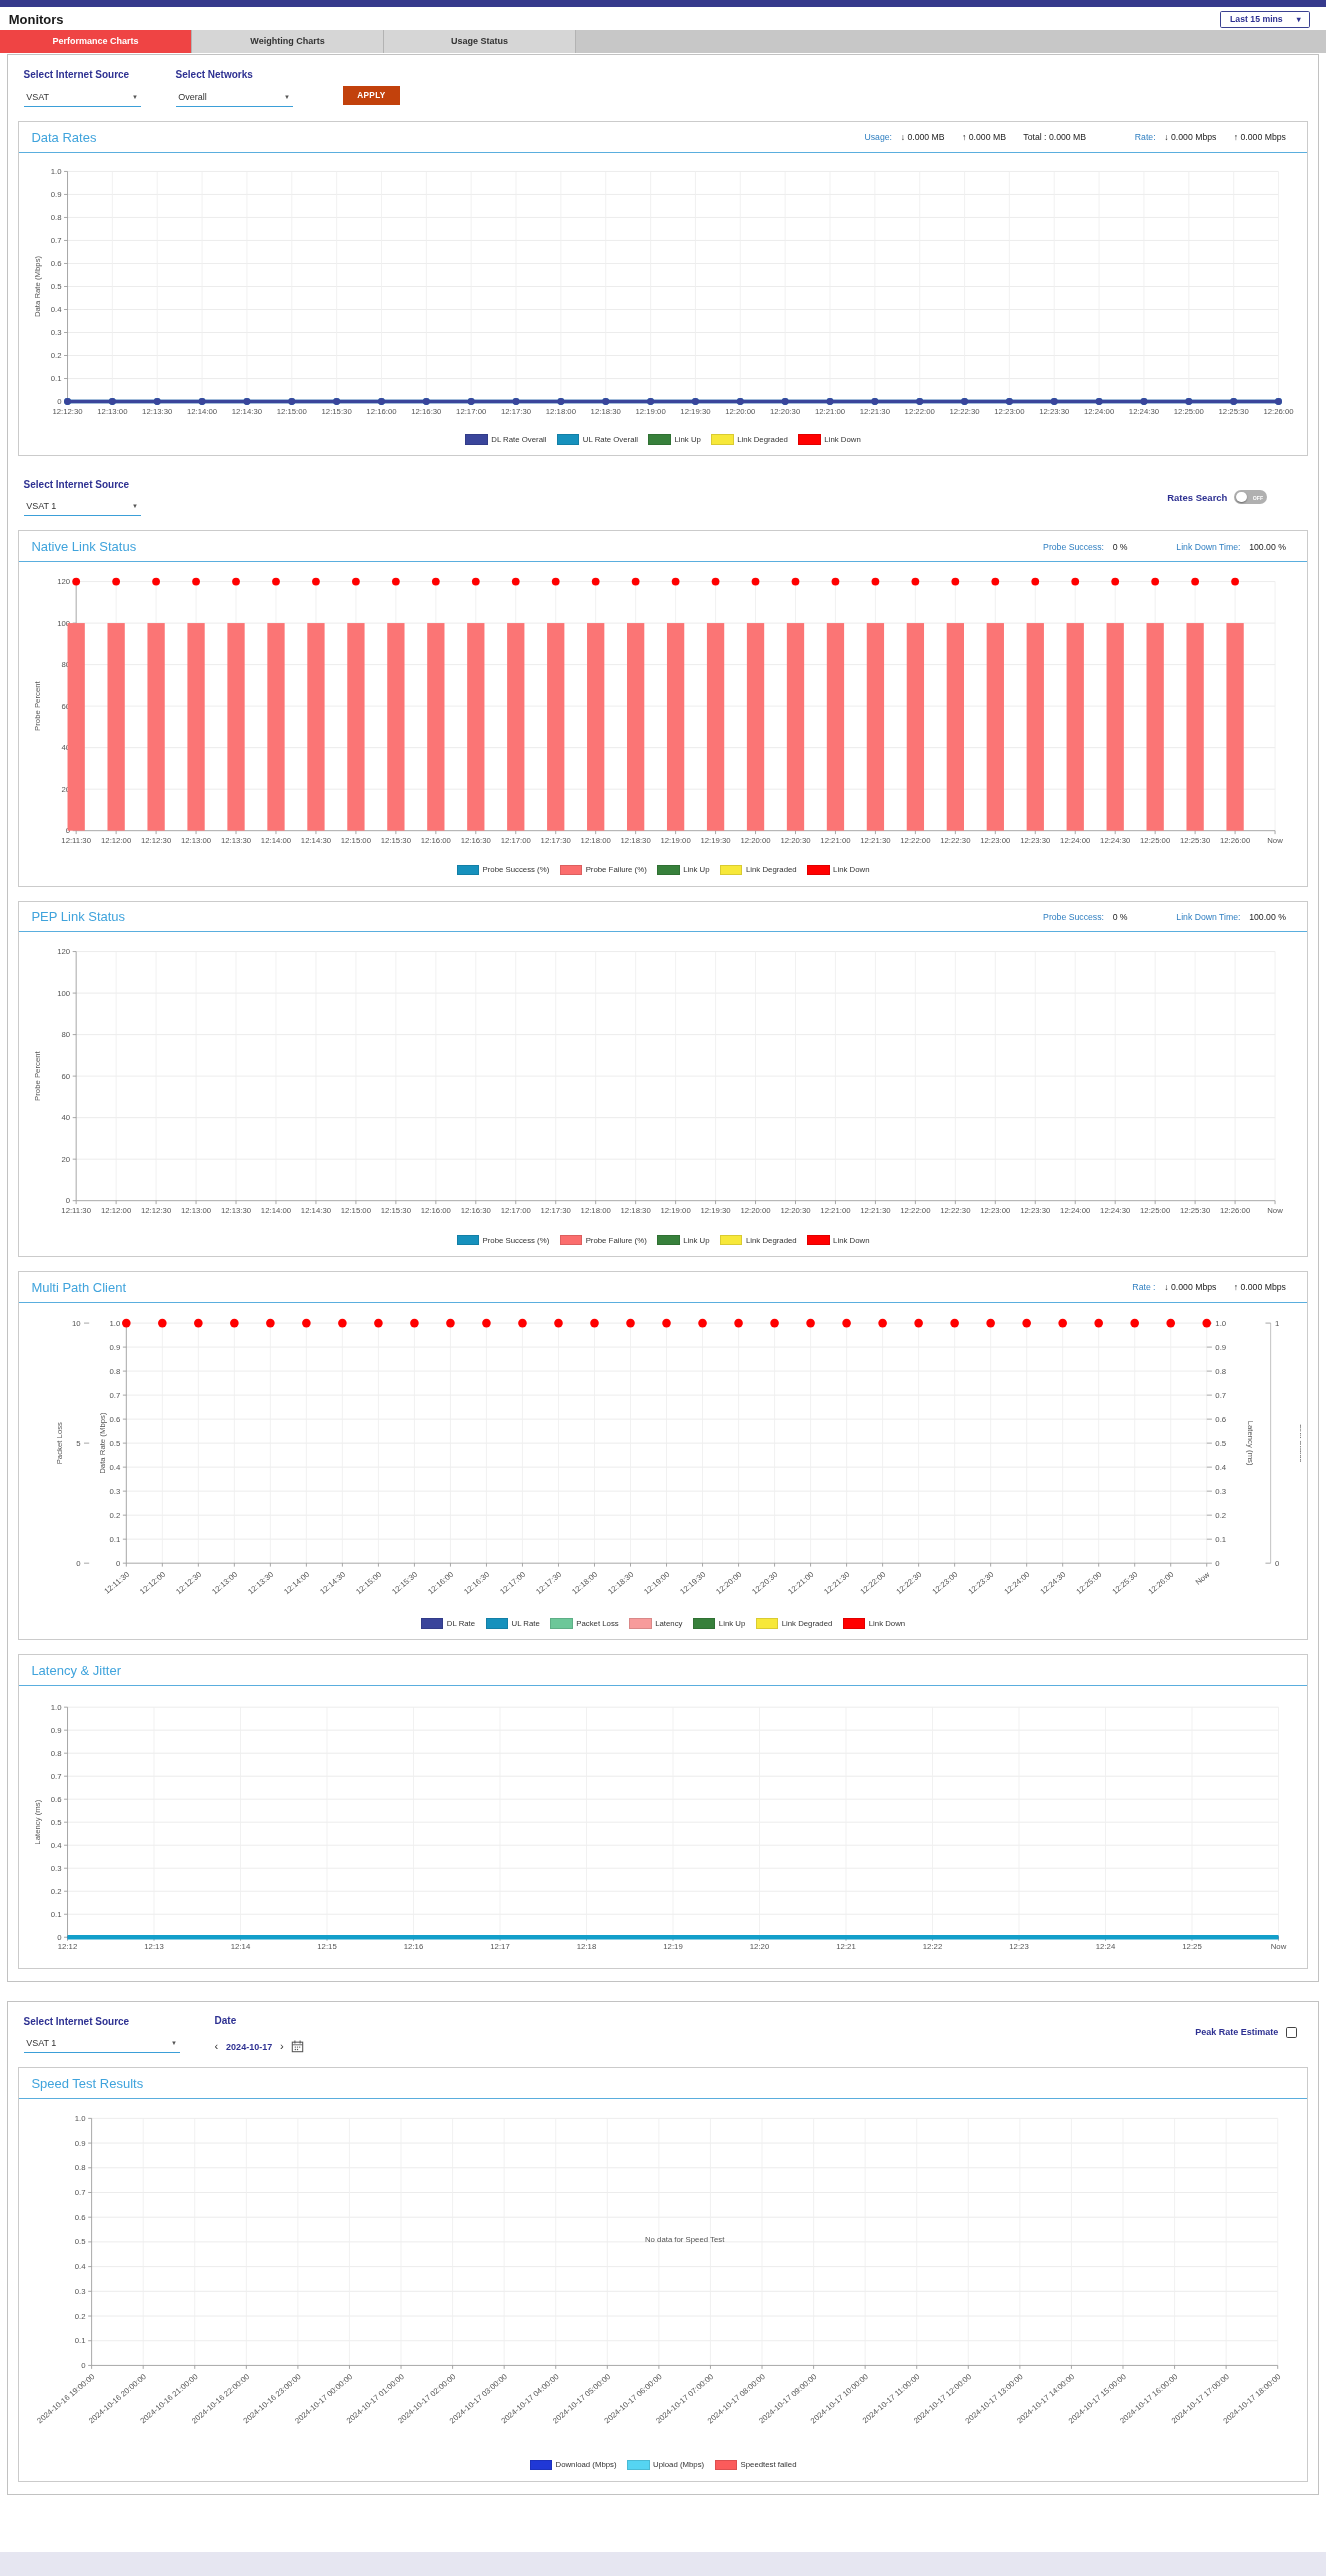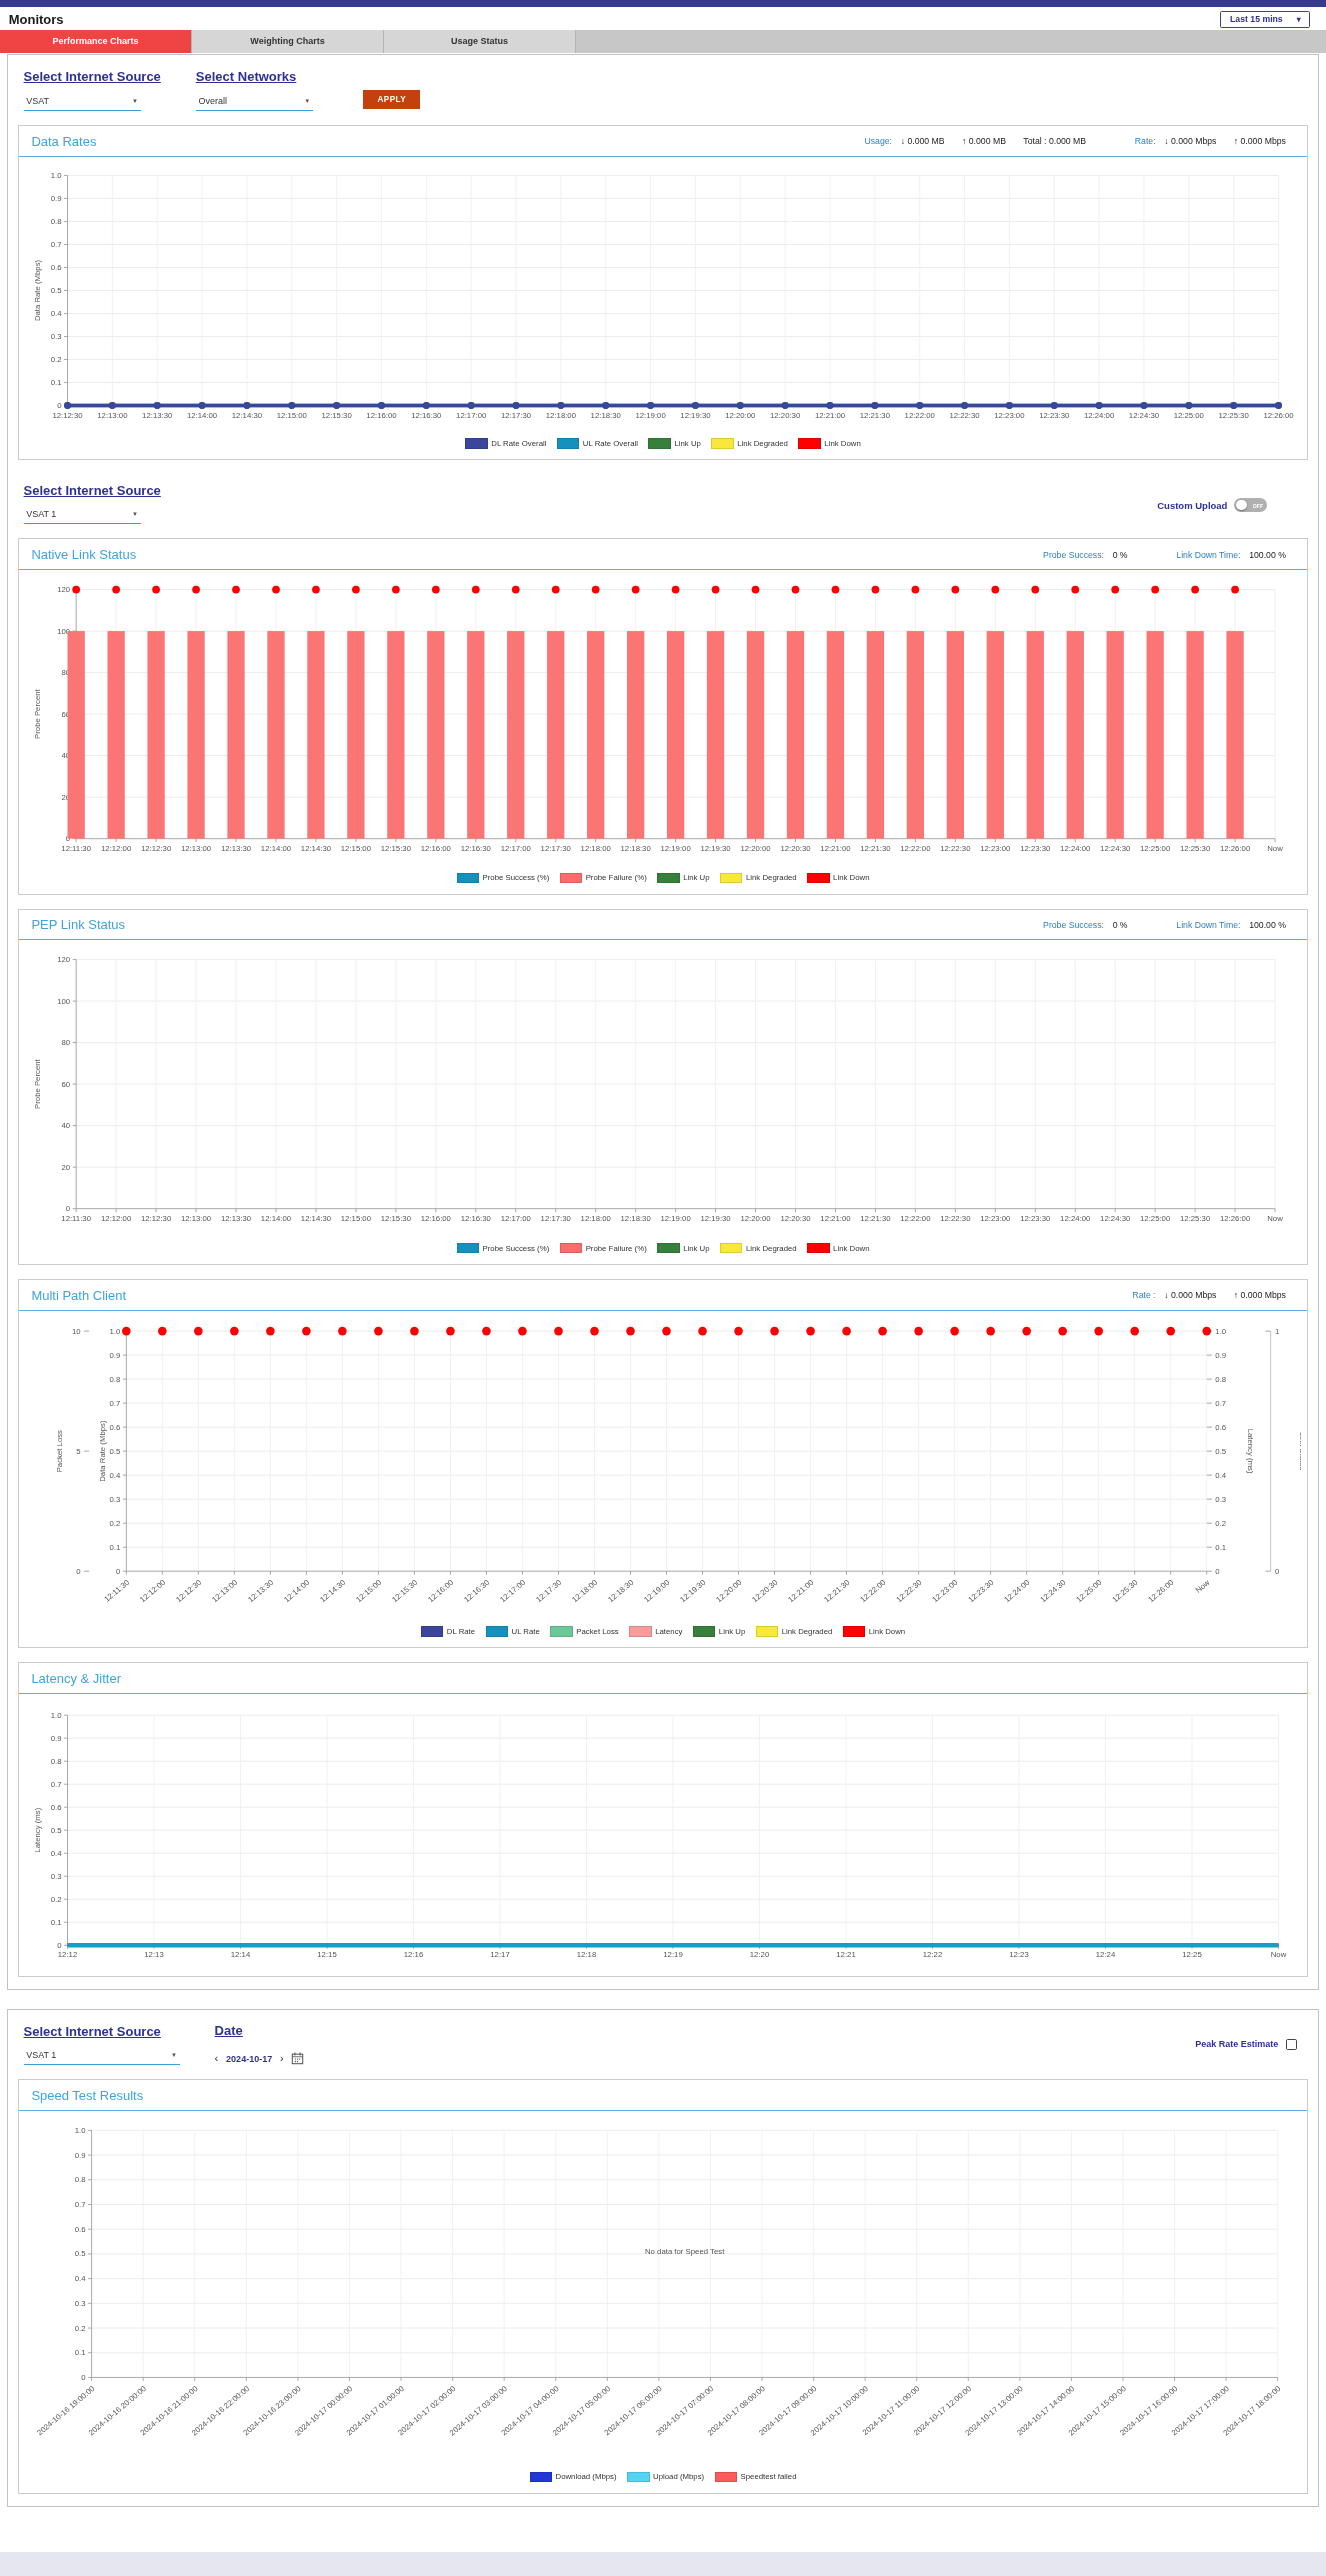--- a/index.html
+++ b/index.html
@@ -17,21 +17,21 @@
   .range-select .chev { font-size:7.8px; color:#2e3192; }
   .tabbar { display:flex; background:#c7c7c7; height:22.5px; }
   .tab { width:192px; text-align:center; line-height:22.5px; font-size:9px; font-weight:bold;
     background:#d6d6d6; color:#333; border-right:0.9px solid #b3b3b3; cursor:pointer; }
   .tab.active { background:#ef4444; color:#fff; }
   .panel { margin:1.7px 7px 0 7px; border:0.9px solid #c2c2c2; background:#fff; padding:8.7px 10.4px 12px 10.4px; }
   .panel.second { margin-top:19px; }
   .frow { display:flex; align-items:flex-end; margin:5.2px 5.2px 8.7px 5.2px; }
   .frow.sec2 { margin-top:22.5px; }
   .field { margin-right:35px; }
-  .field label { display:block; font-size:13px; font-weight:bold; color:#2e3192; margin-bottom:8.7px;text-decoration:underline; }
+  .field label { display:block; font-size:10px; font-weight:bold; color:#2e3192; margin-bottom:8.7px; }
   .select { width:117px; display:flex; justify-content:space-between; align-items:center;
     border-bottom:1.7px solid #3b9fd8; padding:2.6px 2.6px 4.3px 2.6px; font-size:9px; color:#333; cursor:pointer; }
   .select.wide { width:156px; }
   .select .arrow { font-size:6px; color:#555; }
   .apply { background:#c2410c; color:#fff; border:none; font-size:8.2px; font-weight:bold;
     padding:5.2px 14px; margin-left:15.6px; margin-bottom:1.7px; cursor:pointer; letter-spacing:0.4px; }
   .spacer { flex:1; }
   .cs-wrap { display:flex; align-items:center; gap:7px; margin-bottom:12px; margin-right:35px;}
   .cs-label { font-size:9.5px; font-weight:bold; color:#2e3192; }
   .toggle { width:33px; height:14px; border-radius:7.8px; background:#b0b0b0; position:relative; cursor:pointer; }
@@ -319,21 +319,21 @@
   <div class="frow sec2">
     <div class="field">
       <label>Select Internet Source</label>
       <div class="select">
         <span>VSAT 1</span>
         <span class="arrow">▼</span>
       </div>
     </div>
     <div class="spacer"></div>
     <div class="cs-wrap">
-      <span class="cs-label">Custom Upload</span>
+      <span class="cs-label">Rates Search</span>
       <div class="toggle">
         <span class="knob"></span>
         <span class="tstate">OFF</span>
       </div>
     </div>
   </div>
 
   <div class="card">
     <div class="card-head">
       <span class="card-title">Native Link Status</span>

